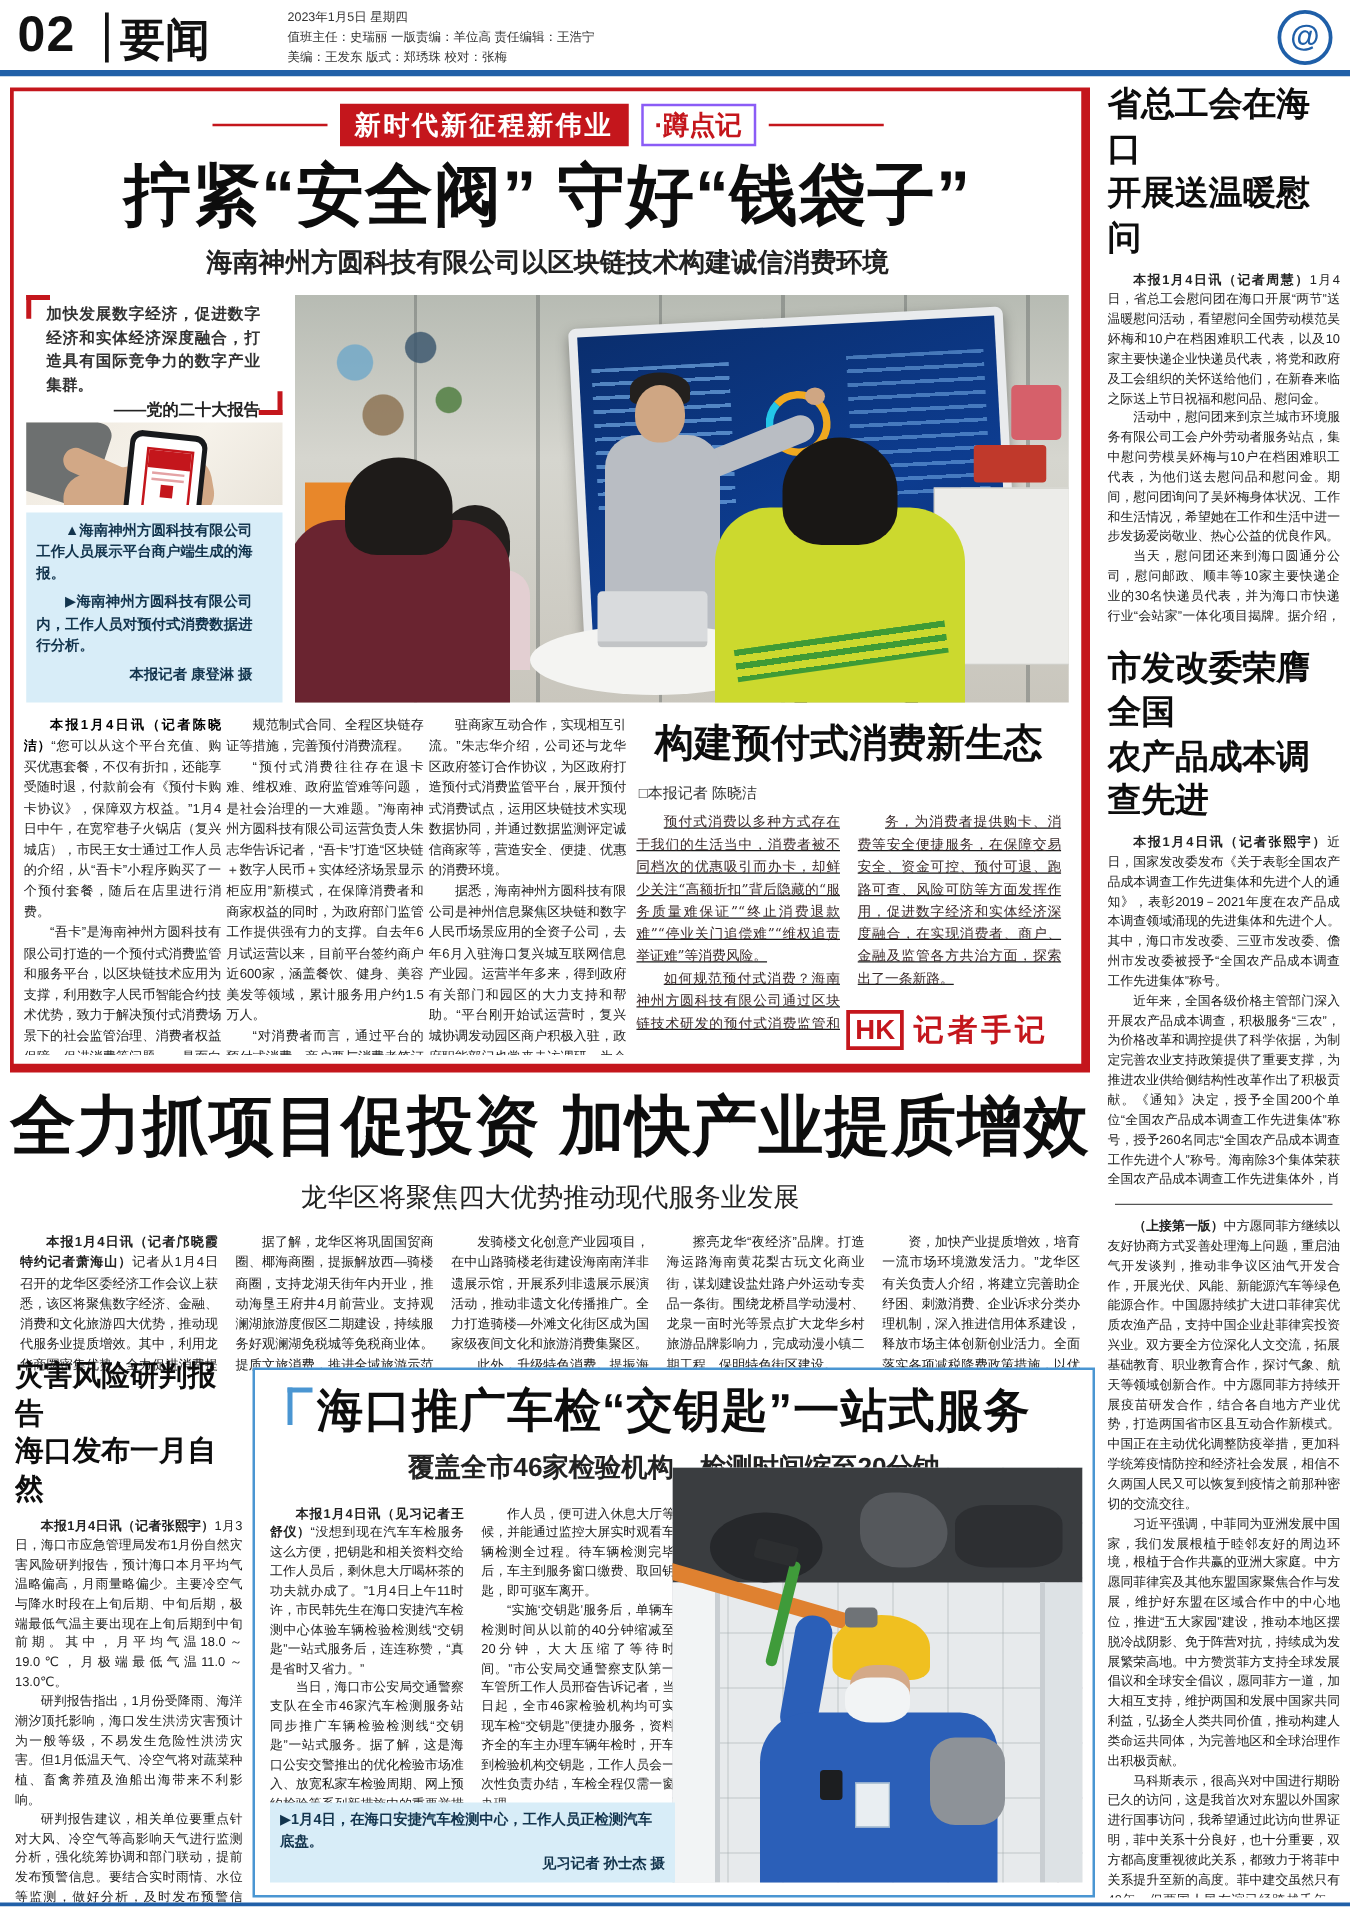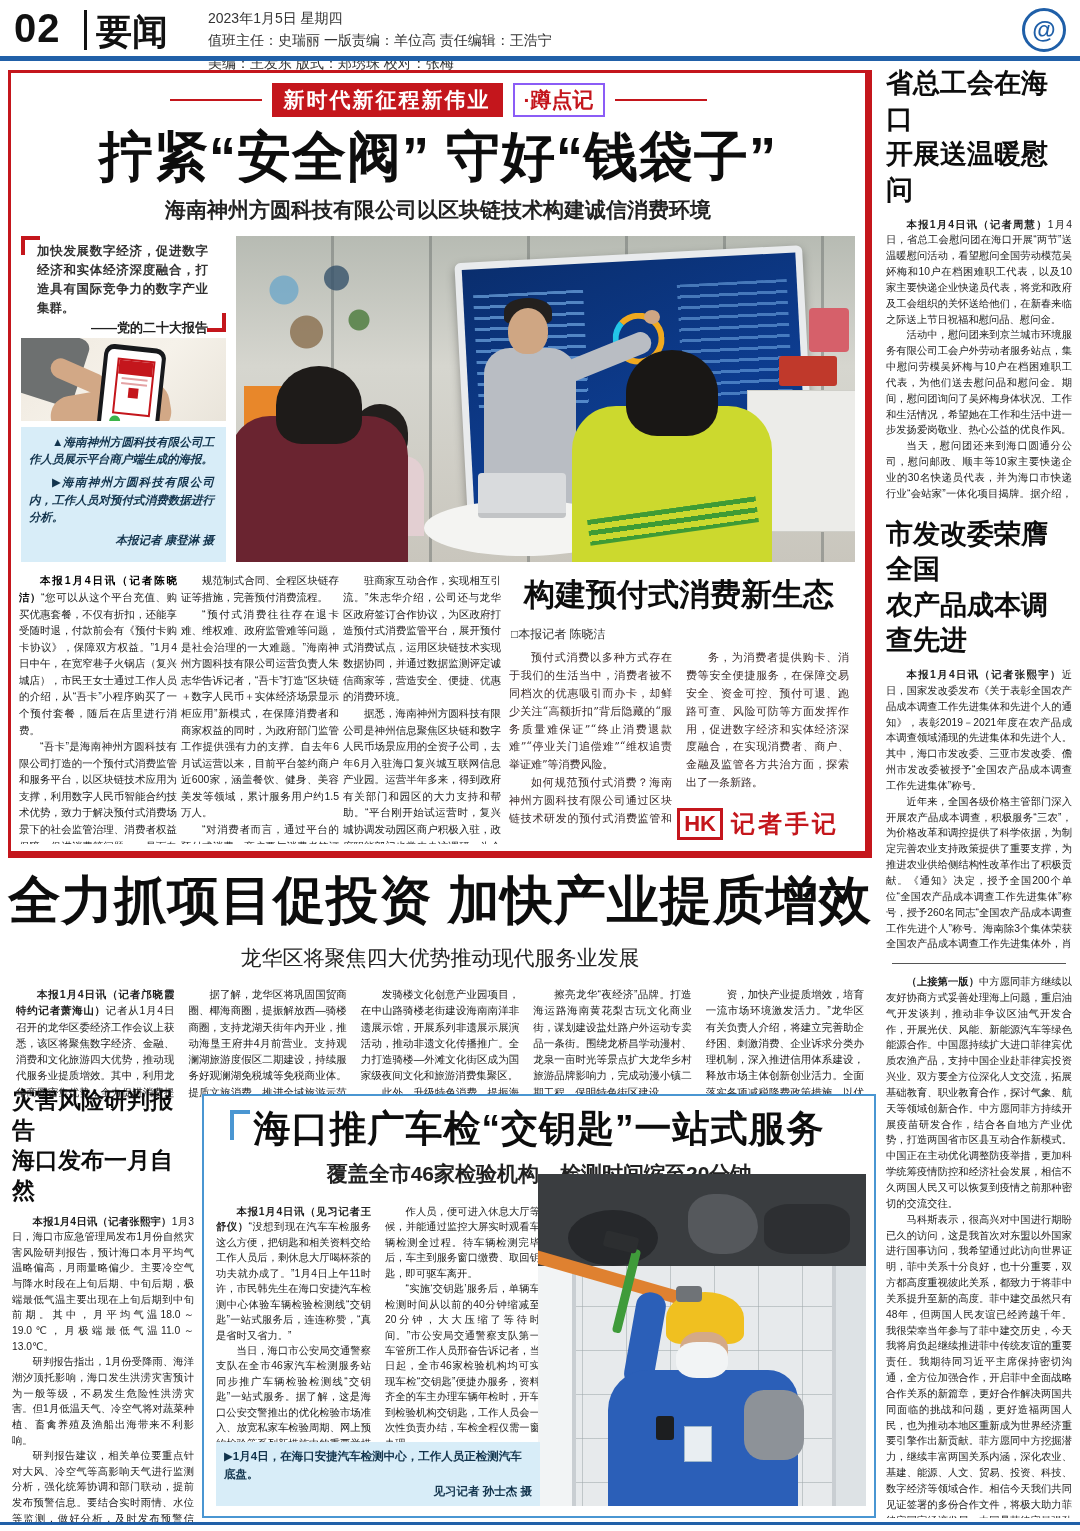--- a/index.html
+++ b/index.html
@@ -3,21 +3,21 @@
 <meta charset="utf-8">
 <style>
   html,body{margin:0;padding:0;background:#ffffff;}
   body{font-family:"Liberation Sans","DejaVu Sans",sans-serif;color:#1c1c1c;}
   #page{position:relative;width:1080px;height:1531px;background:#fff;overflow:hidden;}
   
   .hdr{position:absolute;left:0;top:0;width:1080px;height:62px;}
   .pagenum{position:absolute;left:14px;top:6px;font-size:40px;font-weight:900;color:#111;letter-spacing:1px;}
   .hdr-div{position:absolute;left:84px;top:10px;width:3px;height:40px;background:#111;}
   .section{position:absolute;left:96px;top:8px;font-size:36px;font-weight:900;color:#111;}
-  .hdr-info{position:absolute;left:208px;top:7px;font-size:14px;color:#333;line-height:1.6;}
+  .hdr-info{position:absolute;left:230px;top:7px;font-size:10px;color:#333;line-height:1.6;}
   .hdr-logo{position:absolute;right:14px;top:8px;display:flex;align-items:center;gap:10px;}
   .at-icon{width:38px;height:38px;border:3px solid #1f5fa8;border-radius:50%;color:#1f5fa8;font-size:24px;font-weight:900;display:flex;align-items:center;justify-content:center;}
   .paper-name{font-size:34px;font-weight:900;color:#c4161c;font-family:"DejaVu Serif",serif;font-style:italic;letter-spacing:2px;}
   .blue-bar{position:absolute;left:0;top:56px;width:1080px;height:5px;background:#2160a8;}
   .bottom-line{position:absolute;left:0;top:1522px;width:1080px;height:3px;background:#2160a8;}
   
   .feature{position:absolute;left:8px;top:70px;width:864px;height:788px;border:3px solid #c4161c;border-right-width:7px;border-bottom-width:7px;box-sizing:border-box;background:#fff;}
   .badge-row{display:flex;align-items:center;justify-content:center;margin-top:10px;gap:10px;}
   .badge-line{width:92px;height:2px;background:#c4161c;}
   .badge-main{background:#c4161c;color:#fff;font-size:21px;font-weight:900;padding:3px 12px;letter-spacing:2px;}
@@ -25,21 +25,21 @@
   .f-headline{text-align:center;font-size:54px;font-weight:900;color:#0d0d0d;letter-spacing:1px;margin-top:10px;line-height:1.1;}
   .f-subhead{text-align:center;font-size:21px;font-weight:700;color:#222;margin-top:10px;}
   .f-media{display:flex;gap:10px;padding:12px 10px 0 10px;height:338px;box-sizing:border-box;}
   .f-left{width:205px;display:flex;flex-direction:column;gap:6px;}
   .quote{position:relative;padding:6px 18px 6px 16px;height:96px;box-sizing:border-box;}
   .q-tl{position:absolute;left:0;top:0;width:15px;height:15px;border-left:4px solid #c4161c;border-top:4px solid #c4161c;}
   .q-br{position:absolute;right:0;bottom:0;width:15px;height:15px;border-right:4px solid #c4161c;border-bottom:4px solid #c4161c;}
   .q-text{font-size:12.5px;font-weight:700;color:#333;line-height:1.5;text-align:justify;}
   .q-src{font-size:13px;font-weight:900;color:#222;text-align:right;margin-top:2px;}
   .caption-box{background:#d8edf8;padding:7px 8px;font-size:11.5px;font-weight:700;color:#12344d;line-height:1.5;text-align:justify;}
-  .caption-box p{margin:0 4px 6px 0;text-indent:2em;font-style:italic;}
+  .caption-box p{margin:0 16px 6px 0;text-indent:2em;}
   .cap-credit{text-align:right;text-indent:0 !important;}
   
   .photo-phone{position:relative;height:130px;overflow:hidden;background:linear-gradient(135deg,#efe9df 0%,#f6f2ea 55%,#e9e4da 100%);}
   .sleeve{position:absolute;left:-18px;top:-10px;width:80px;height:70px;background:#6d7070;border-radius:10px;transform:rotate(18deg);}
   .finger{position:absolute;left:28px;top:28px;width:58px;height:20px;background:#d2a886;border-radius:10px;transform:rotate(24deg);}
   .hand-low{position:absolute;left:30px;bottom:-18px;width:120px;height:50px;background:#d2a886;border-radius:20px;transform:rotate(-10deg);}
   .phone{position:absolute;left:78px;top:8px;width:62px;height:116px;background:#17191c;border-radius:10px;transform:rotate(6deg);}
   .phone-screen{position:absolute;left:4px;top:5px;right:4px;bottom:5px;background:#fff;border-radius:6px;overflow:hidden;}
   .poster{position:absolute;left:10px;top:8px;width:34px;height:52px;border:2px solid #c4161c;background:#fff;}
   .poster-head{height:14px;background:#c4161c;}
@@ -82,21 +82,21 @@
   .giftbox{position:absolute;right:6px;bottom:210px;width:40px;height:44px;background:#d6606a;border-radius:4px;}
   
   .f-body{display:flex;gap:4px;padding:10px 12px 0 8px;height:282px;box-sizing:border-box;}
   .fcol{width:158px;height:100%;overflow:hidden;font-size:10.5px;line-height:1.58;color:#222;text-align:justify;}
   .fcol p{margin:0;text-indent:2em;}
   .fcol b{color:#000;}
   
   .handnote{flex:1;height:100%;overflow:hidden;position:relative;padding:0 4px;}
   .hn-title{text-align:center;font-size:31px;font-weight:900;color:#0d0d0d;margin-top:2px;}
   .hn-byline{font-size:12px;color:#333;margin:10px 0 6px 2px;}
-  .hn-cols{display:flex;gap:14px;}
+  .hn-cols{display:flex;gap:14px;text-decoration:underline;}
   .hn-col{flex:1;font-family:"DejaVu Serif","Liberation Serif",serif;font-size:11px;line-height:1.62;color:#3a2a2a;text-align:justify;height:178px;overflow:hidden;}
   .hn-col p{margin:0;text-indent:2em;}
   .hn-logo-row{position:absolute;right:14px;bottom:4px;display:flex;align-items:center;gap:8px;}
   .hk-mark{border:3px solid #c4161c;color:#c4161c;font-size:22px;font-weight:900;padding:0 4px;line-height:1.2;}
   .hk-label{color:#c4161c;font-size:24px;font-weight:900;letter-spacing:3px;}
   
   .mid{position:absolute;left:8px;top:866px;width:864px;}
   .mid-headline{text-align:center;font-size:52px;font-weight:900;color:#0d0d0d;letter-spacing:1px;}
   .mid-subhead{text-align:center;font-size:21px;color:#222;margin-top:8px;}
   .mid-cols{display:flex;gap:14px;margin-top:14px;padding:0 8px;}
@@ -383,19 +383,20 @@
         <div>农产品成本调查先进</div>
       </div>
       <div class="r-body rb-b">
         <p><b>本报1月4日讯</b><b>（记者张熙宇）</b><span>近日，国家发改委发布《关于表彰全国农产品成本调查工作先进集体和先进个人的通知》，表彰2019－2021年度在农产品成本调查领域涌现的先进集体和先进个人。其中，海口市发改委、三亚市发改委、儋州市发改委被授予“全国农产品成本调查工作先进集体”称号。</span></p>
         <p>近年来，全国各级价格主管部门深入开展农产品成本调查，积极服务“三农”，为价格改革和调控提供了科学依据，为制定完善农业支持政策提供了重要支撑，为推进农业供给侧结构性改革作出了积极贡献。《通知》决定，授予全国200个单位“全国农产品成本调查工作先进集体”称号，授予260名同志“全国农产品成本调查工作先进个人”称号。海南除3个集体荣获全国农产品成本调查工作先进集体外，肖金元、唐进明、王熠、李深、陈振勇被授予“全国农产品成本调查工作先进个人”称号。</p>
       </div>
     </div>
     <div class="r-divider"></div>
     <div class="cont-body">
       <p><span class="marker">（上接第一版）</span><span>中方愿同菲方继续以友好协商方式妥善处理海上问题，重启油气开发谈判，推动非争议区油气开发合作，开展光伏、风能、新能源汽车等绿色能源合作。中国愿持续扩大进口菲律宾优质农渔产品，支持中国企业赴菲律宾投资兴业。双方要全方位深化人文交流，拓展基础教育、职业教育合作，探讨气象、航天等领域创新合作。中方愿同菲方持续开展疫苗研发合作，结合各自地方产业优势，打造两国省市区县互动合作新模式。中国正在主动优化调整防疫举措，更加科学统筹疫情防控和经济社会发展，相信不久两国人民又可以恢复到疫情之前那种密切的交流交往。</span></p>
+      <p>习近平强调，中菲同为亚洲发展中国家，我们发展根植于睦邻友好的周边环境，根植于合作共赢的亚洲大家庭。中方愿同菲律宾及其他东盟国家聚焦合作与发展，维护好东盟在区域合作中的中心地位，推进“五大家园”建设，推动本地区摆脱冷战阴影、免于阵营对抗，持续成为发展繁荣高地。中方赞赏菲方支持全球发展倡议和全球安全倡议，愿同菲方一道，加大相互支持，维护两国和发展中国家共同利益，弘扬全人类共同价值，推动构建人类命运共同体，为完善地区和全球治理作出积极贡献。</p>
       <p>马科斯表示，很高兴对中国进行期盼已久的访问，这是我首次对东盟以外国家进行国事访问，我希望通过此访向世界证明，菲中关系十分良好，也十分重要，双方都高度重视彼此关系，都致力于将菲中关系提升至新的高度。菲中建交虽然只有48年，但两国人民友谊已经跨越千年。我很荣幸当年参与了菲中建交历史，今天我将肩负起继续推进菲中传统友谊的重要责任。我期待同习近平主席保持密切沟通，全方位加强合作，开启菲中全面战略合作关系的新篇章，更好合作解决两国共同面临的挑战和问题，更好造福两国人民，也为推动本地区重新成为世界经济重要引擎作出新贡献。菲方愿同中方挖掘潜力，继续丰富两国关系内涵，深化农业、基建、能源、人文、贸易、投资、科技、数字经济等领域合作。相信今天我们共同见证签署的多份合作文件，将极大助力菲律宾国家经济发展。中国是菲律宾最强劲的合作伙伴，没有什么能够阻挡菲中友谊的延续和发展。菲方坚持一个中国政策。菲方愿继续通过友好协商妥善处理海上问题，同中方重启油气开发磋商。感谢中方为菲律宾抗击疫情提供的宝贵帮助。期待疫情过后，更多中国民众赴菲旅游和学习，两国人民往来更加密切，为两国关系长远发展奠定更加坚实和谐的基础。我对菲中关系发展前景充满信心。</p>
 
     </div>
   </div>
 
   <div class="bottom-line"></div>
 </div>
 
 </body></html>

